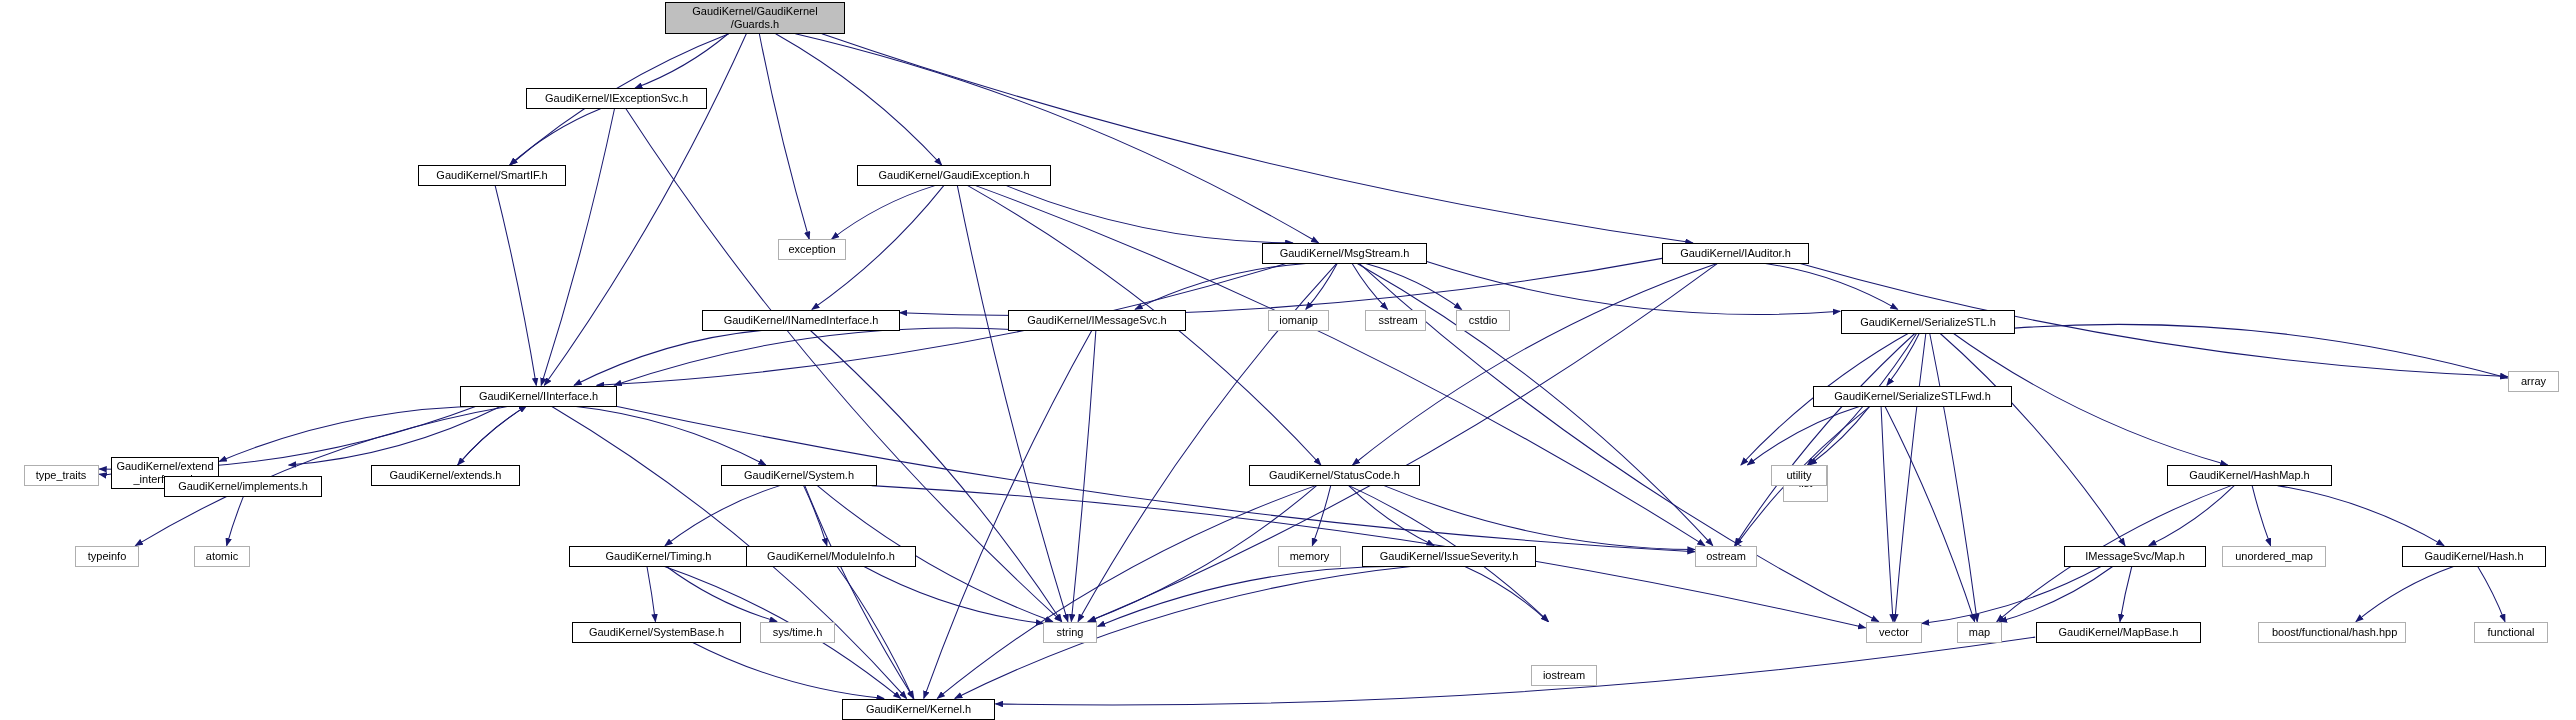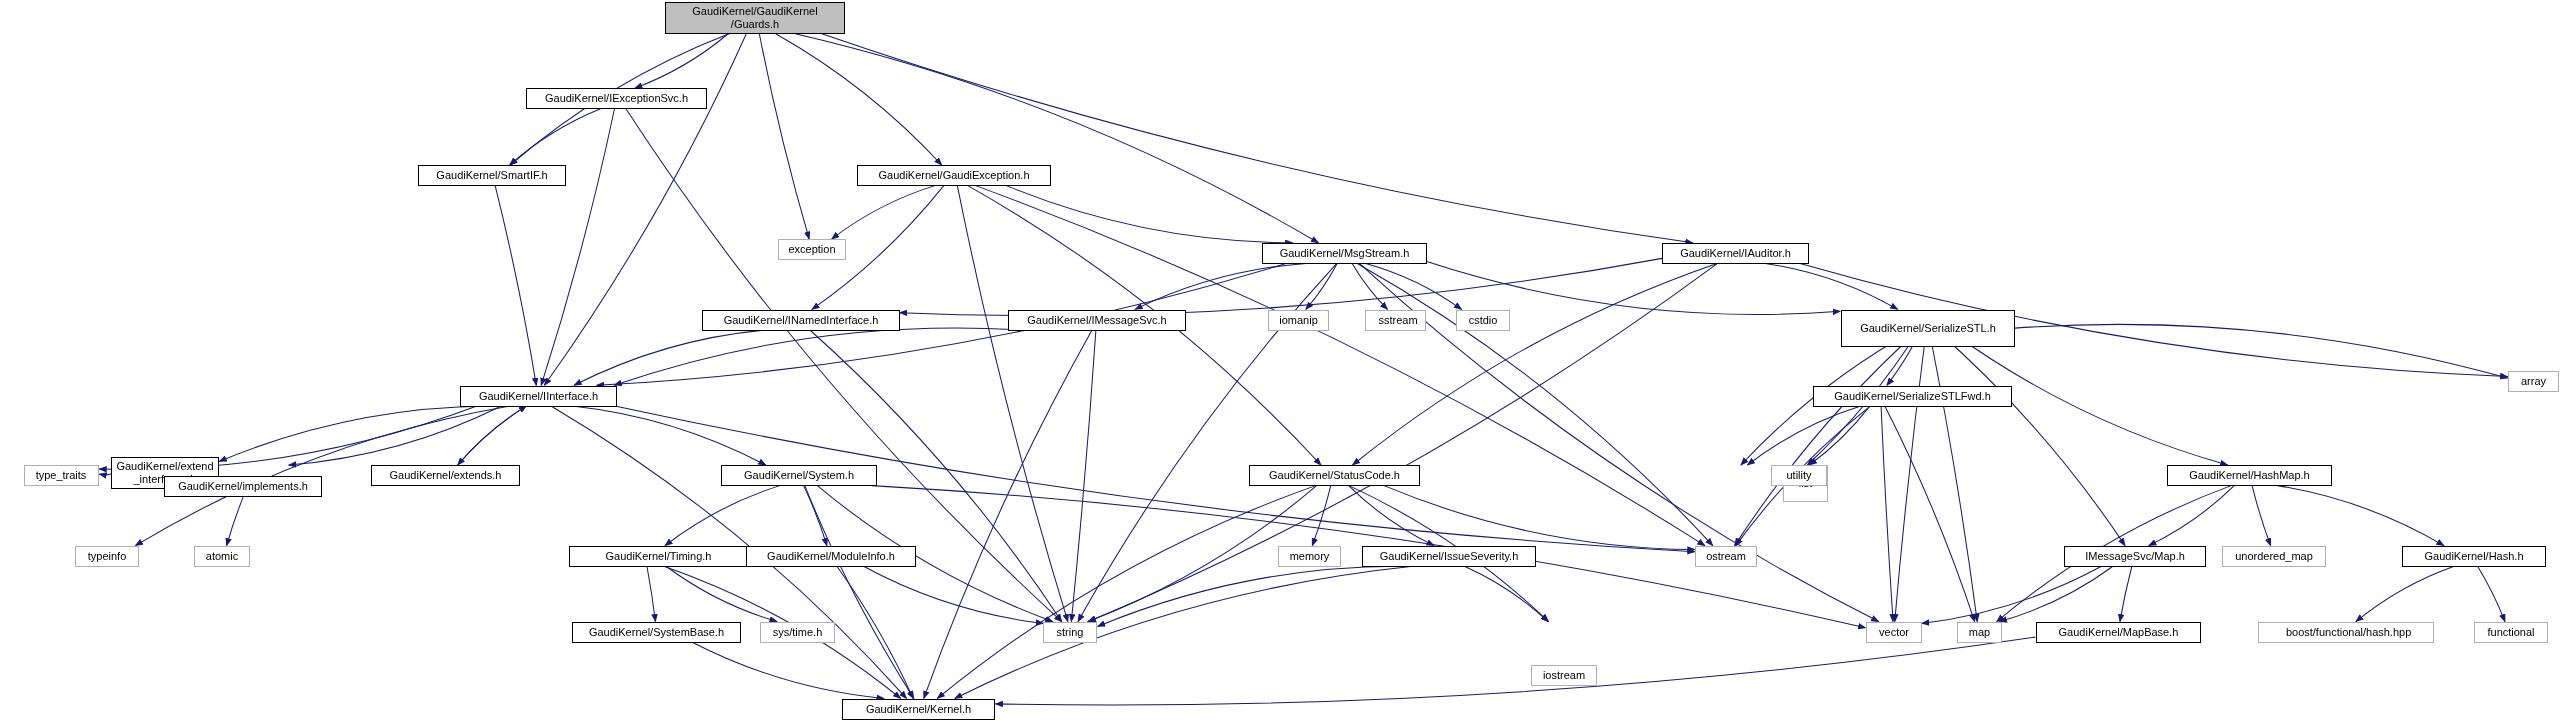--- a/index.html
+++ b/index.html
@@ -150,21 +150,21 @@
       <div class="node" style="left: 418px; top: 165px; width: 148px; height: 20.6px;">GaudiKernel/SmartIF.h</div>
       <div class="node" style="left: 857px; top: 165px; width: 194px; height: 20.6px;">GaudiKernel/GaudiException.h</div>
       <div class="node" style="left: 1262px; top: 243px; width: 165px; height: 20.6px;">GaudiKernel/MsgStream.h</div>
       <div class="node" style="left: 1662px; top: 243px; width: 147px; height: 20.6px;">GaudiKernel/IAuditor.h</div>
       <div class="node sys" style="left: 778px; top: 239px; width: 68px; height: 20.6px;">exception</div>
       <div class="node" style="left: 702px; top: 310px; width: 198px; height: 20.6px;">GaudiKernel/INamedInterface.h</div>
       <div class="node" style="left: 1008px; top: 310px; width: 178px; height: 20.6px;">GaudiKernel/IMessageSvc.h</div>
       <div class="node sys" style="left: 1268px; top: 310px; width: 61px; height: 20.6px;">iomanip</div>
       <div class="node sys" style="left: 1365px; top: 310px; width: 61px; height: 20.6px; padding-left: 8px;">sstream</div>
       <div class="node sys" style="left: 1456px; top: 310px; width: 54px; height: 20.6px;">cstdio</div>
-      <div class="node" style="left: 1841px; top: 310px; width: 174px; height: 37px;">GaudiKernel/SerializeSTL.h</div>
+      <div class="node" style="left: 1841px; top: 310px; width: 174px; height: 24px;">GaudiKernel/SerializeSTL.h</div>
       <div class="node sys" style="left: 2508px; top: 371px; width: 51px; height: 20.6px;">array</div>
       <div class="node" style="left: 460px; top: 386px; width: 157px; height: 20.6px;">GaudiKernel/IInterface.h</div>
       <div class="node" style="left: 1781px; top: 386px; width: 199px; height: 20.6px; margin-left: 32px;">GaudiKernel/SerializeSTLFwd.h</div>
       <div class="node sys" style="left: 23.5px; top: 465px; width: 75px; height: 20.6px;">type_traits</div>
       <div class="node" style="left: 111px; top: 457px; width: 108px; height: 32px;">GaudiKernel/extend
 _interfaces.h</div>
       <div class="node" style="left: 164px; top: 476px; width: 158px; height: 20.6px; text-align: right;">GaudiKernel/implements.h</div>
       <div class="node" style="left: 371px; top: 465px; width: 149px; height: 20.6px;">GaudiKernel/extends.h</div>
       <div class="node" style="left: 721px; top: 465px; width: 156px; height: 20.6px;">GaudiKernel/System.h</div>
       <div class="node" style="left: 1249px; top: 465px; width: 171px; height: 20.6px;">GaudiKernel/StatusCode.h</div>
@@ -181,18 +181,18 @@
       <div class="node" style="left: 2064px; top: 546px; width: 142px; height: 20.6px;">IMessageSvc/Map.h</div>
       <div class="node sys" style="left: 2222px; top: 546px; width: 104px; height: 20.6px;">unordered_map</div>
       <div class="node" style="left: 2402px; top: 546px; width: 144px; height: 20.6px;">GaudiKernel/Hash.h</div>
       <div class="node" style="left: 572px; top: 622px; width: 169px; height: 20.6px;">GaudiKernel/SystemBase.h</div>
       <div class="node sys" style="left: 760px; top: 622px; width: 75px; height: 20.6px;">sys/time.h</div>
       <div class="node sys" style="left: 1043px; top: 622px; width: 54px; height: 20.6px;">string</div>
       <div class="node sys" style="left: 1531px; top: 622px; width: 66px; height: 20.6px; margin-top: 43px;">iostream</div>
       <div class="node sys" style="left: 1866px; top: 622px; width: 56px; height: 20.6px;">vector</div>
       <div class="node sys" style="left: 1957px; top: 622px; width: 45px; height: 20.6px;">map</div>
       <div class="node" style="left: 2036px; top: 622px; width: 165px; height: 20.6px;">GaudiKernel/MapBase.h</div>
-      <div class="node sys" style="left: 2258px; top: 622px; width: 176px; height: 20.6px; padding-left: 8px;">boost/functional/hash.hpp</div>
+      <div class="node sys" style="left: 2258px; top: 622px; width: 148px; height: 20.6px; padding-left: 8px;">boost/functional/hash.hpp</div>
       <div class="node sys" style="left: 2474px; top: 622px; width: 74px; height: 20.6px;">functional</div>
       <div class="node" style="left: 842px; top: 699px; width: 153px; height: 20.6px;">GaudiKernel/Kernel.h</div>
     </div>
 </div>
 
 
 </body></html>

